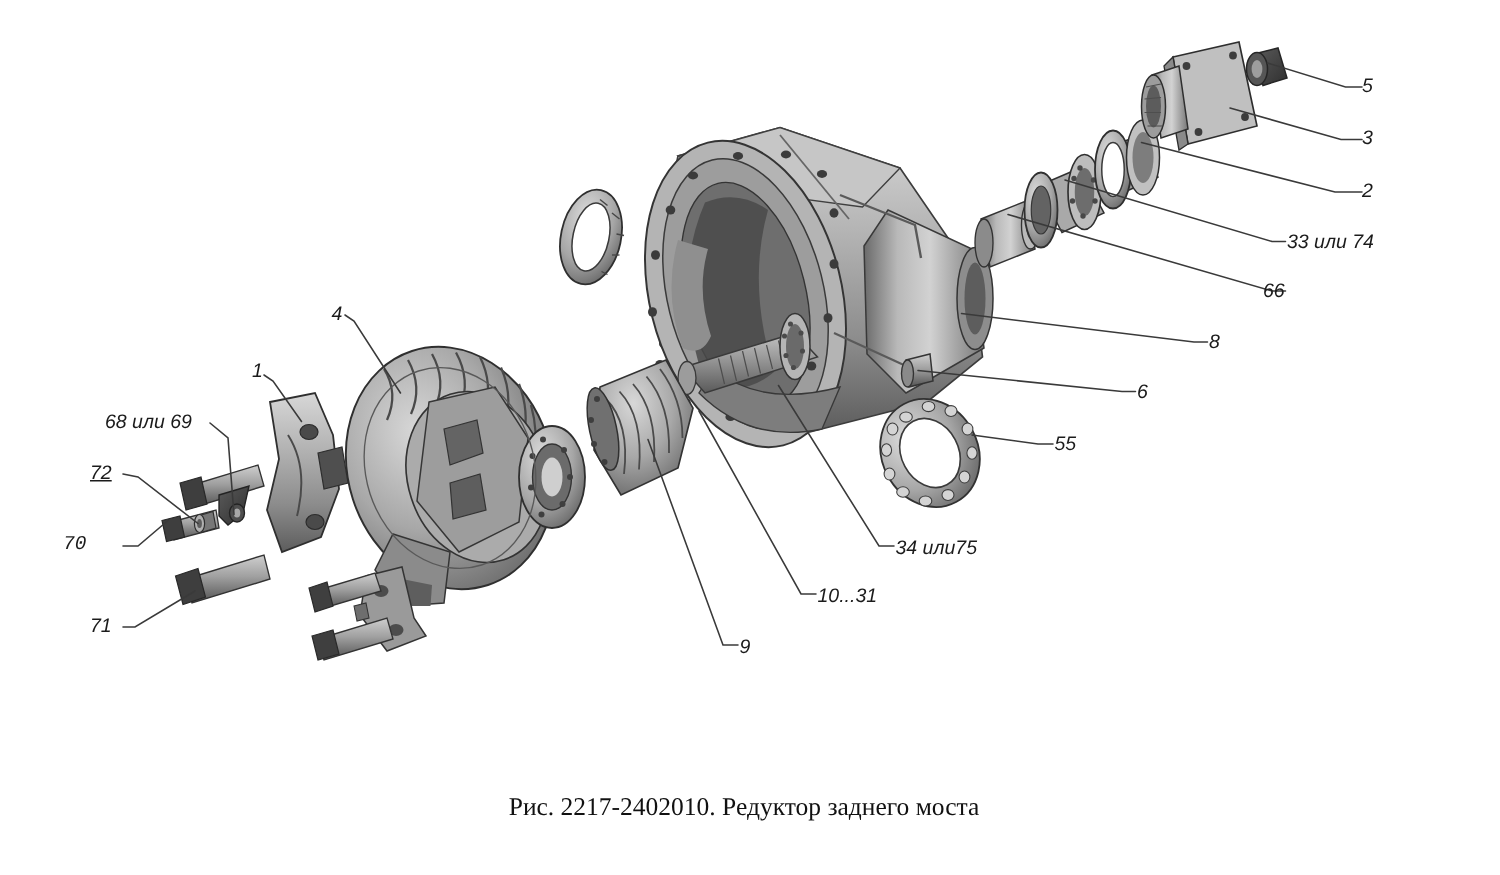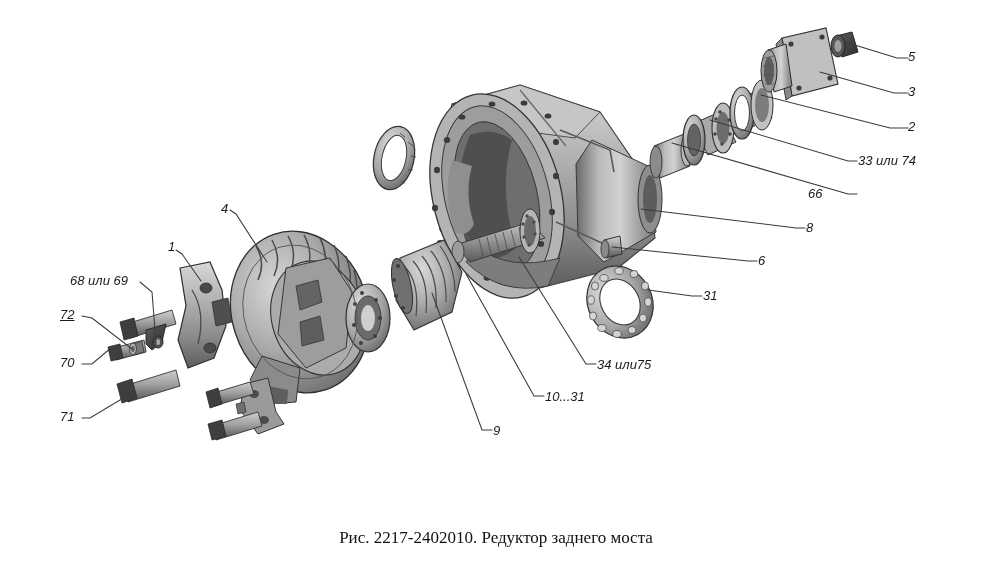--- a/index.html
+++ b/index.html
@@ -341,29 +341,29 @@
       <path d="M112 347 L92 364 L82 364"></path>
       <path d="M130 394 L90 418 L82 418"></path>
     </g>
   </svg>
   </div>
 
   <div class="callout" style="left:908px;top:50px;">5</div>
   <div class="callout" style="left:908px;top:85px;">3</div>
   <div class="callout" style="left:908px;top:120px;">2</div>
   <div class="callout" style="left:858px;top:154px;font-style:italic;">33 или 74</div>
-  <div class="callout" style="left:808px;top:187px;font-style:italic;">66</div>
+  <div class="callout" style="left:842px;top:187px;font-style:italic;">66</div>
   <div class="callout" style="left:806px;top:221px;">8</div>
   <div class="callout" style="left:758px;top:254px;">6</div>
-  <div class="callout" style="left:703px;top:289px;">31</div>
+  <div class="callout" style="left:703px;top:289px;">55</div>
   <div class="callout" style="left:597px;top:358px;">34 или75</div>
   <div class="callout" style="left:545px;top:390px;text-align:right;">10...31</div>
   <div class="callout" style="left:493px;top:424px;">9</div>
   <div class="callout" style="left:168px;top:240px;">1</div>
   <div class="callout" style="left:221px;top:202px;">4</div>
   <div class="callout" style="left:70px;top:274px;">68 или 69</div>
   <div class="callout" style="left:60px;top:308px;text-decoration:underline;">72</div>
-  <div class="callout" style="left:60px;top:356px;">70</div>
+  <div class="callout" style="left:42px;top:356px;font-family:Liberation Mono, monospace;">70</div>
   <div class="callout" style="left:60px;top:410px;">71</div>
 
   <div id="caption">Рис. 2217-2402010. Редуктор заднего моста</div>
 
 </div>
 
 </body></html>

